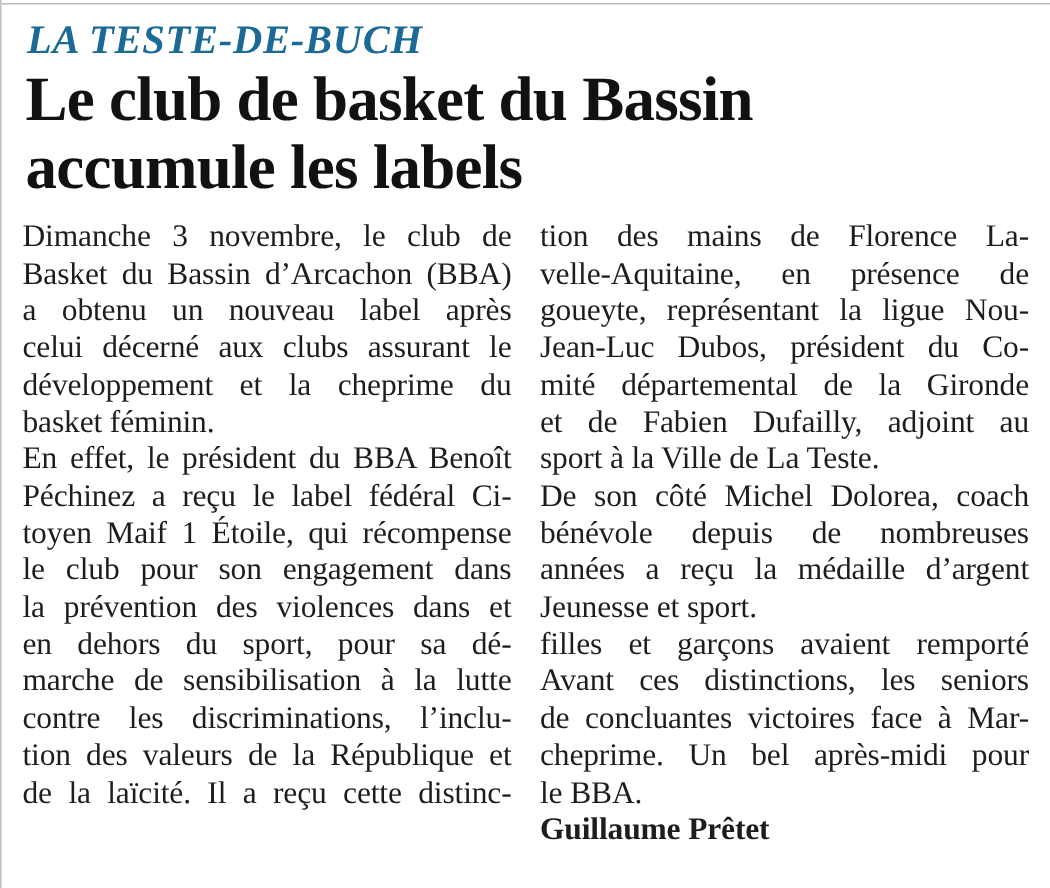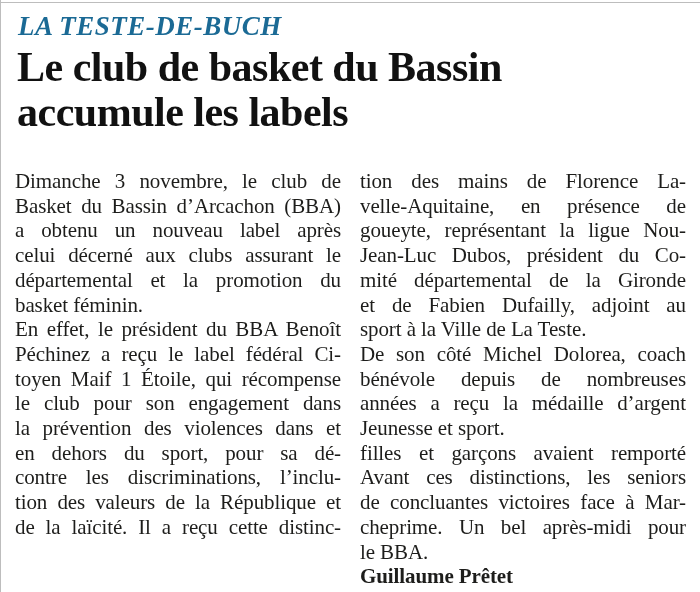--- a/index.html
+++ b/index.html
@@ -40,21 +40,21 @@
     font-weight: bold;
     letter-spacing: -0.5px;
     color: var(--headline, #111111);
   }
   .headline .hl-line {
     display: block;
   }
   .columns {
     display: flex;
     gap: 19px;
-    margin: 34px 14px 0 14px;
+    margin: 10px 14px 0 14px;
   }
   .col {
     width: 327px;
     font-size: 21px;
     line-height: 24.7px;
     letter-spacing: -0.1px;
     color: var(--body, #1d1d1b);
   }
   .bline {
     text-align: justify;
@@ -77,28 +77,29 @@
   <h1 class="headline">
     <span class="hl-line">Le club de basket du Bassin</span>
     <span class="hl-line">accumule les labels</span>
   </h1>
   <div class="columns">
     <div class="col">
         <div class="bline">Dimanche 3 novembre, le club de</div>
         <div class="bline">Basket du Bassin d’Arcachon (BBA)</div>
         <div class="bline">a obtenu un nouveau label après</div>
         <div class="bline">celui décerné aux clubs assurant le</div>
-        <div class="bline">départemental et la promotion du</div>
+        <div class="bline">développement et la cheprime du</div>
         <div class="bline last">basket féminin.</div>
         <div class="bline">En effet, le président du BBA Benoît</div>
         <div class="bline">Péchinez a reçu le label fédéral Ci-</div>
         <div class="bline">toyen Maif 1 Étoile, qui récompense</div>
         <div class="bline">le club pour son engagement dans</div>
         <div class="bline">la prévention des violences dans et</div>
         <div class="bline">en dehors du sport, pour sa dé-</div>
+        <div class="bline">marche de sensibilisation à la lutte</div>
         <div class="bline">contre les discriminations, l’inclu-</div>
         <div class="bline">tion des valeurs de la République et</div>
         <div class="bline">de la laïcité. Il a reçu cette distinc-</div>
       </div>
     <div class="col">
         <div class="bline">tion des mains de Florence La-</div>
         <div class="bline">velle-Aquitaine, en présence de</div>
         <div class="bline">goueyte, représentant la ligue Nou-</div>
         <div class="bline">Jean-Luc Dubos, président du Co-</div>
         <div class="bline">mité départemental de la Gironde</div>

